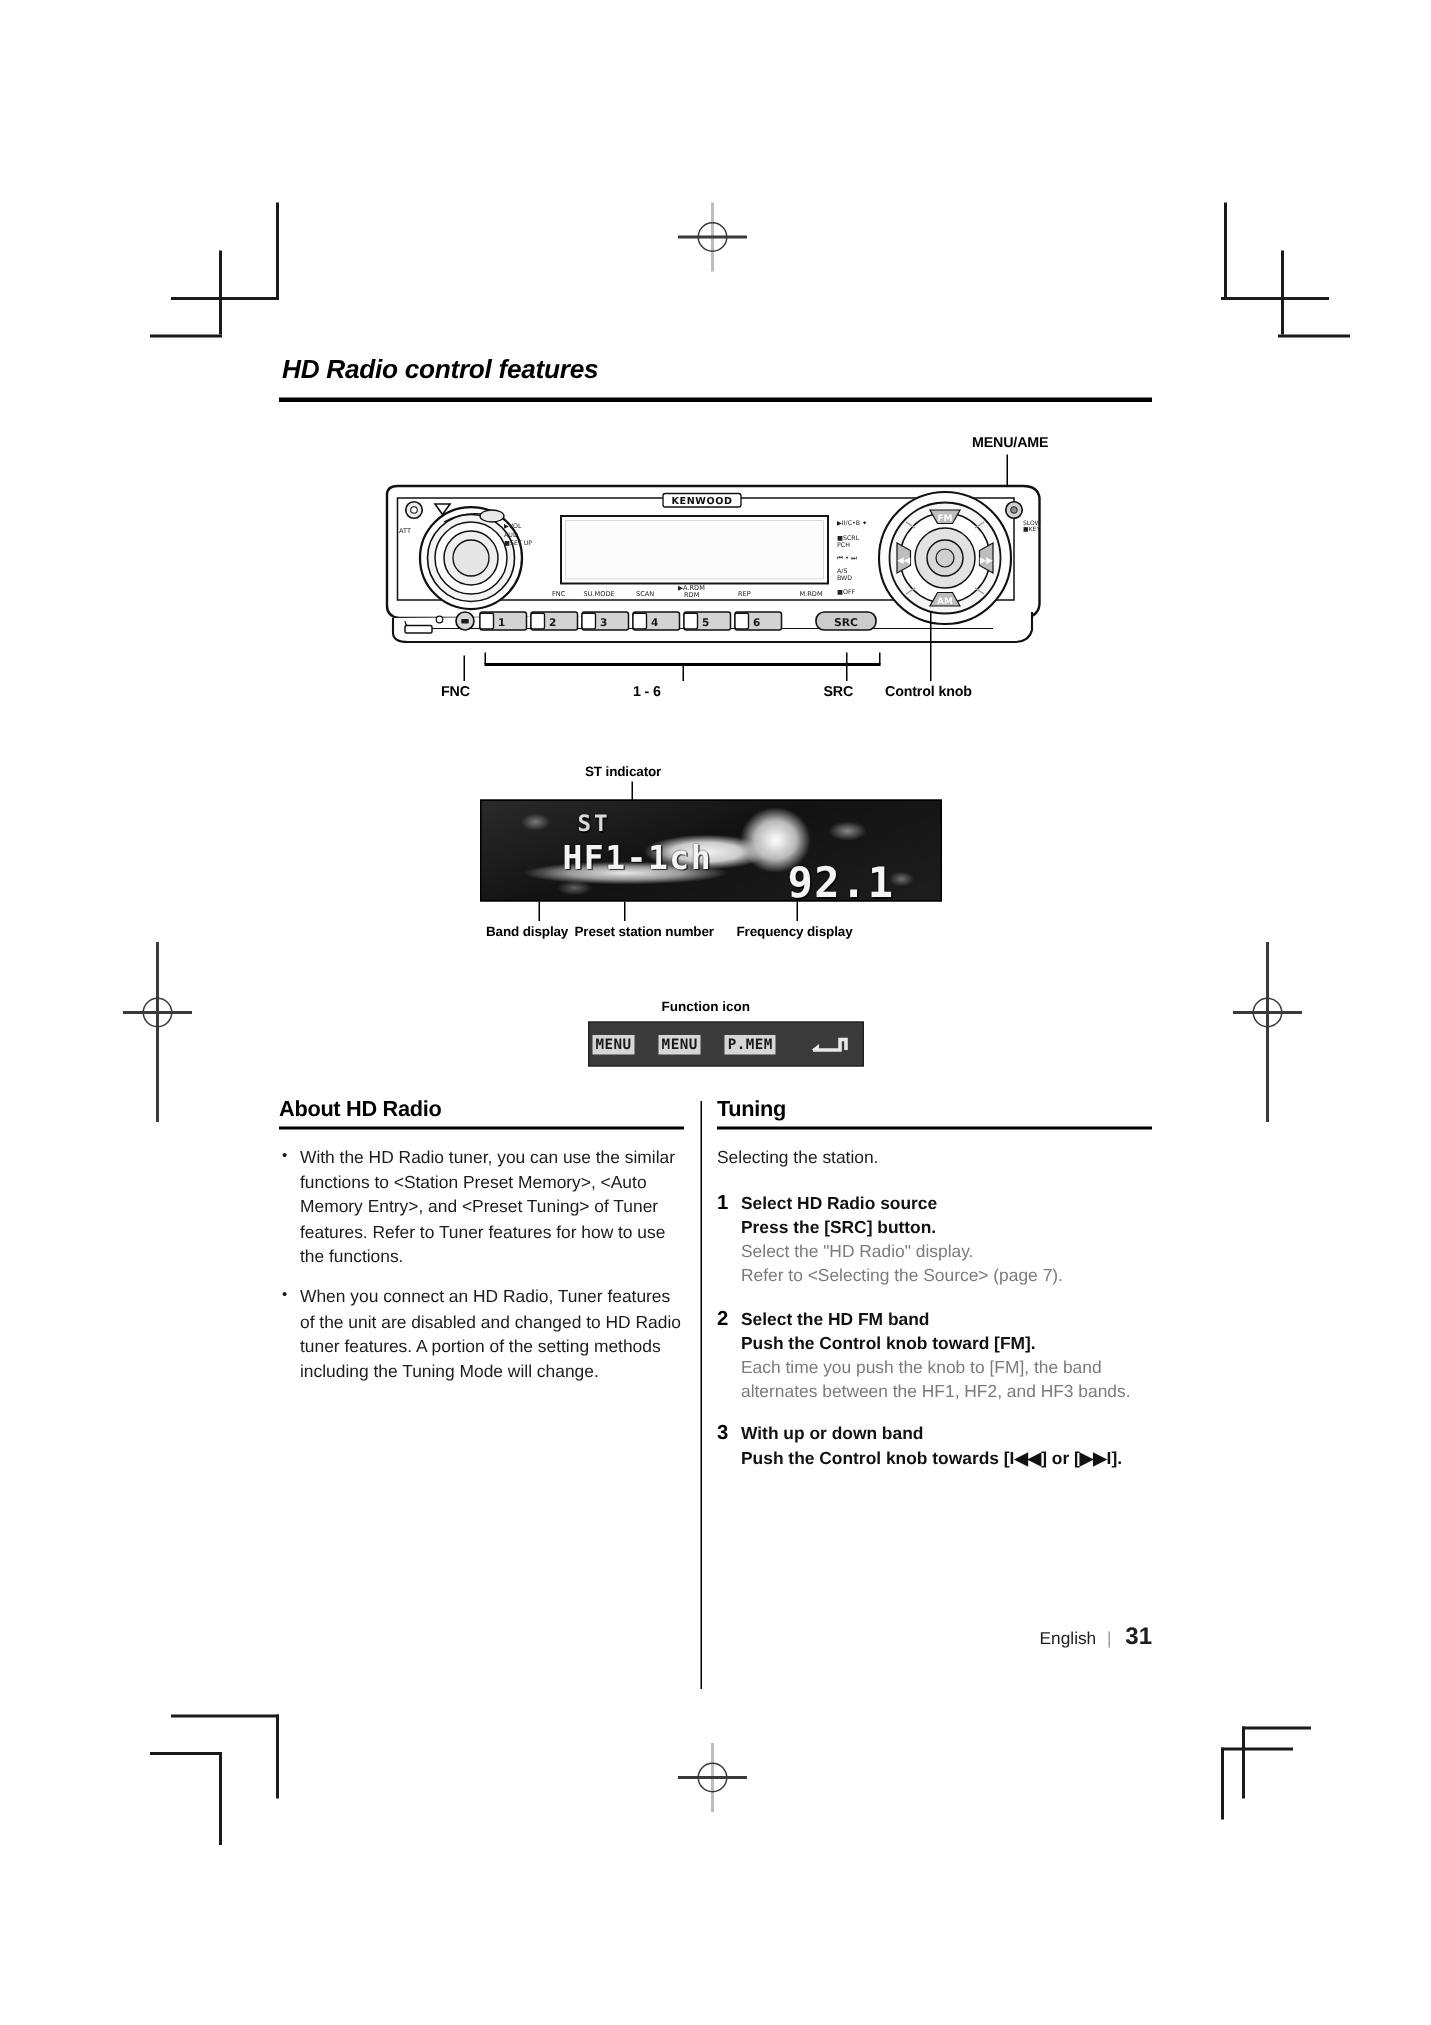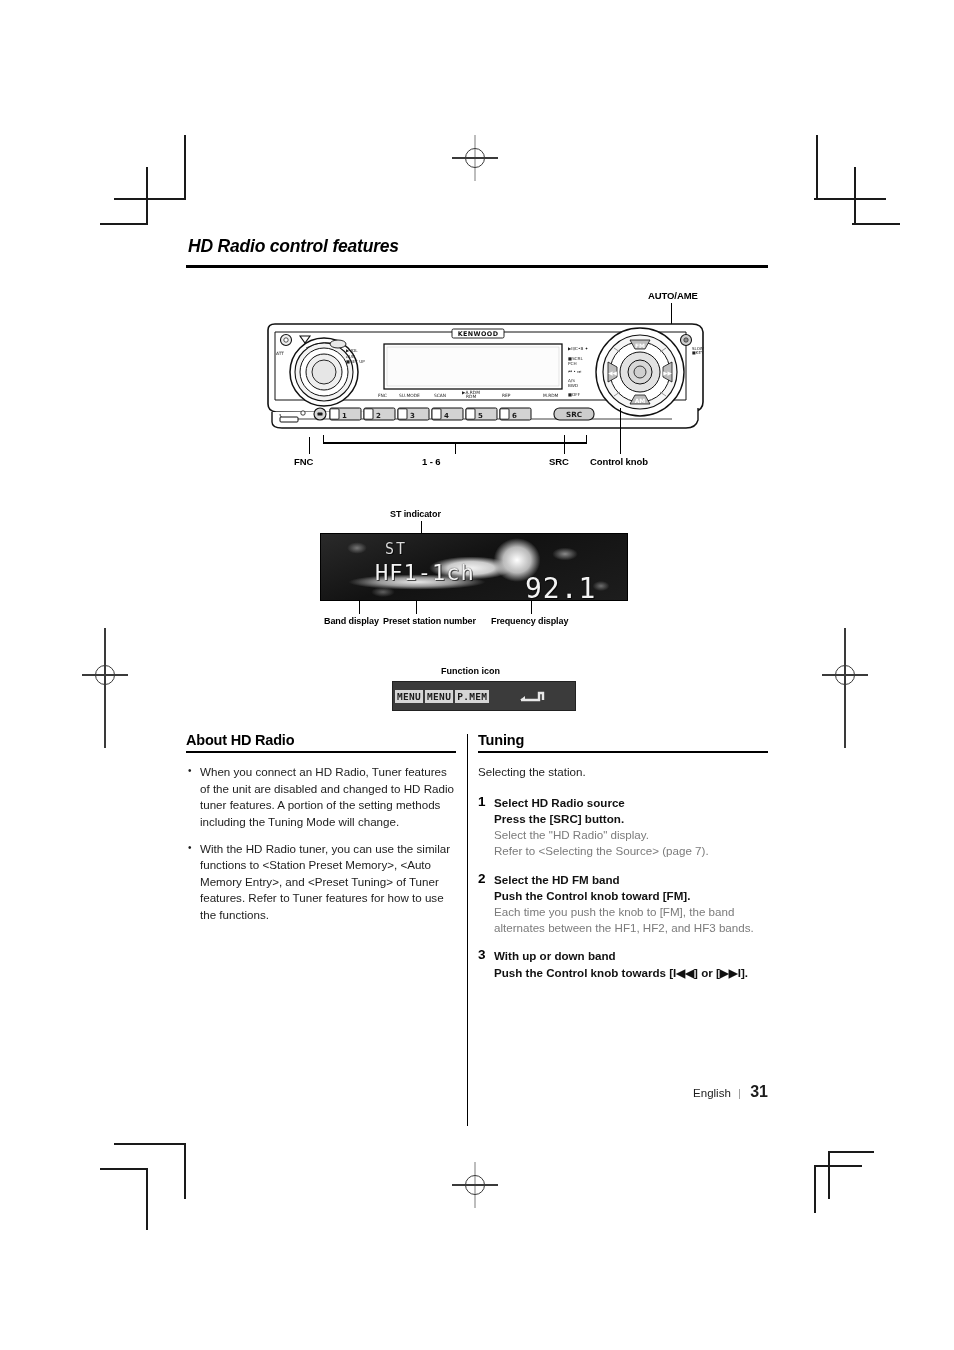--- a/index.html
+++ b/index.html
@@ -80,21 +80,21 @@
     position: absolute;
     font-size: 9.5px;
     font-weight: bold;
     letter-spacing: -0.1px;
   }
   .lead { position: absolute; background: #000; width: 1.4px; }
   .lead-h { position: absolute; background: #000; height: 1.4px; }
 
   .faceplate {
     position: absolute;
-    left: 76px; top: 28px;
+    left: 66px; top: 28px;
     width: 448px; height: 120px;
   }
 
   
   .lcd-area {
     position: relative;
     height: 155px;
     margin-top: 24px;
   }
   .lcd {
@@ -115,21 +115,21 @@
       radial-gradient(ellipse 16px 8px at 244px 20px, #8a8a8a 0%, rgba(20,20,20,0) 80%),
       radial-gradient(ellipse 12px 7px at 36px 14px, #777 0%, rgba(20,20,20,0) 82%),
       radial-gradient(ellipse 10px 6px at 280px 52px, #6f6f6f 0%, rgba(20,20,20,0) 84%),
       radial-gradient(ellipse 14px 6px at 62px 58px, #5f5f5f 0%, rgba(20,20,20,0) 84%),
       linear-gradient(160deg, #2a2a2a 0%, #121212 45%, #1d1d1d 100%);
   }
   .lcd-txt {
     position: absolute;
     font-family: "DejaVu Sans Mono", monospace;
     color: #f4f4f4;
-    font-weight: normal;
+    font-weight: bold;
     letter-spacing: 1px;
     text-shadow: 0 0 1px #000, 1px 1px 0 rgba(0,0,0,.6);
   }
   .lcd-st   { left: 64px;  top: 6px;  font-size: 15px; letter-spacing: 2px; color:#dadada;}
   .lcd-band { left: 54px;  top: 26px; font-size: 22px; }
   .lcd-freq { left: 204px; top: 38px; font-size: 28px; }
 
   .callout-lcd {
     position: absolute;
     font-size: 9px;
@@ -147,21 +147,21 @@
   .fn-bar {
     position: absolute;
     left: 206px; top: 15px;
     width: 184px; height: 17px;
     background: #3b3b3b;
     border: 1px solid #222;
     display: flex;
     align-items: center;
     padding: 14px 2px;
     box-sizing: border-box;
-    gap: 2px;
+    gap: 16px;
   }
   .fn-cell {
     background: #d6d6d6;
     color: #1a1a1a;
     font-family: "DejaVu Sans Mono", monospace;
     font-size: 9.5px;
     font-weight: bold;
     letter-spacing: 0.3px;
     padding: 1px 2px 0 2px;
     line-height: 12px;
@@ -310,21 +310,21 @@
     <div class="ring"></div>
   </div>
 
 <div id="content">
 
   <h1 class="page-title">HD Radio control features</h1>
   <div class="title-rule"></div>
 
   <div class="device-area">
 
-    <div class="callout-top" style="left:462px;top:0;">AUTO/AME</div>
+    <div class="callout-top" style="left:462px;top:0;">MENU/AME</div>
     <div class="lead" style="left:485px;top:13px;height:28px;"></div>
 
     <div class="faceplate">
       <svg width="448" height="120" viewBox="0 0 448 120">
 
         <path d="M6,12 Q6,6 13,6 L430,6 Q440,6 441,14 L441,84 Q441,92 432,94 L14,94 Q6,93 6,86 Z" fill="#ffffff" stroke="#111" stroke-width="1.6"></path>
 
         <path d="M13,14 L424,14 L424,82 L13,82 Z" fill="none" stroke="#111" stroke-width="1"></path>
 
         <path d="M10,94 L10,104 Q10,110 20,110 L424,110 Q434,110 436,102 L436,90" fill="#ffffff" stroke="#111" stroke-width="1.4"></path>
@@ -480,22 +480,22 @@
       </div>
     </div>
   </div>
 
   <div class="cols">
 
     <div class="col-left">
       <h2 class="head">About HD Radio</h2>
       <div class="head-rule"></div>
       <ul class="bullets">
+        <li>With the HD Radio tuner, you can use the similar functions to &lt;Station Preset Memory&gt;, &lt;Auto Memory Entry&gt;, and &lt;Preset Tuning&gt; of Tuner features. Refer to Tuner features for how to use the functions.</li>
         <li>When you connect an HD Radio, Tuner features of the unit are disabled and changed to HD Radio tuner features. A portion of the setting methods including the Tuning Mode will change.</li>
-        <li>With the HD Radio tuner, you can use the similar functions to &lt;Station Preset Memory&gt;, &lt;Auto Memory Entry&gt;, and &lt;Preset Tuning&gt; of Tuner features. Refer to Tuner features for how to use the functions.</li>
       </ul>
     </div>
 
     <div class="col-gap">
       <div class="col-divider"></div>
     </div>
 
     <div class="col-right">
       <h2 class="head">Tuning</h2>
       <div class="head-rule"></div>

